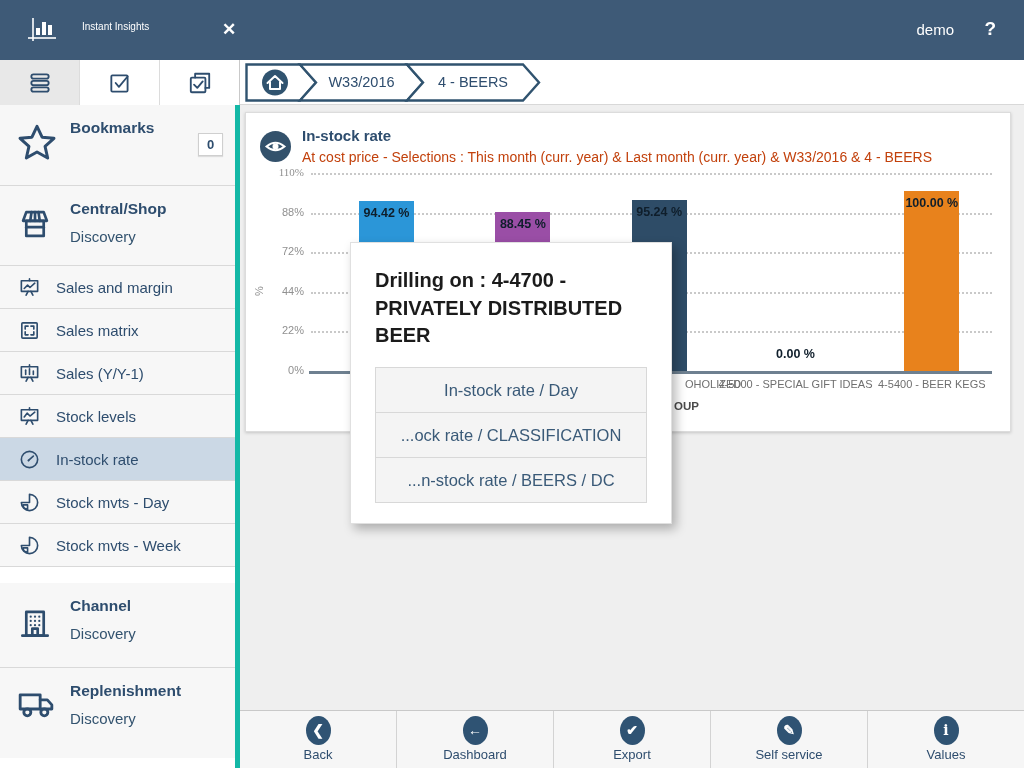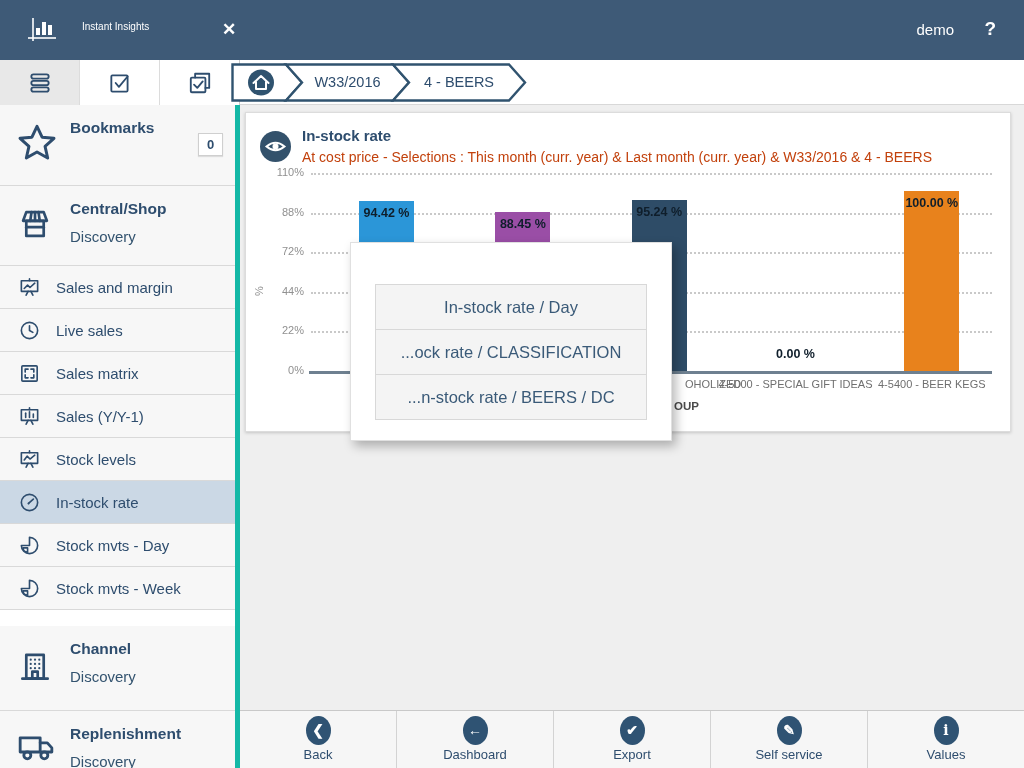--- a/index.html
+++ b/index.html
@@ -17,21 +17,21 @@
   .help-q { position:absolute; right:28px; top:18px; font-size:19px; font-weight:bold; cursor:pointer; }
 
   
   .tabstrip { position:absolute; left:0; top:60px; width:1024px; height:45px;
     background:#fff; border-bottom:1px solid #d8d8d8; }
   .tabs { position:absolute; left:0; top:0; width:240px; height:45px; display:flex; border-right:1px solid #c9c9c9; }
   .tab { flex:1; display:flex; align-items:center; justify-content:center;
     border-right:1px solid #dcdcdc; cursor:pointer; background:#fff; }
   .tab:last-child { border-right:none; }
   .tab.active { background:#e8e8e8; }
-  .breadcrumb { position:absolute; left:231px; top:3px; width:310px; height:56px; }
+  .breadcrumb { position:absolute; left:245px; top:3px; width:310px; height:56px; }
   .crumb-label { position:absolute; top:11px; font-size:14.5px; color:#2e4d6e; text-align:center; }
 
   
   .sidebar { position:absolute; left:0; top:105px; width:240px; bottom:0;
     background:#fff; border-right:5px solid #14b8a6; }
   .side-block { position:relative; background:#f7f7f7; border-bottom:1px solid #d9d9d9; }
   .blk-icon { position:absolute; left:16px; top:50%; transform:translateY(-50%); }
   .blk-title { position:absolute; left:70px; top:14px; font-size:15.5px; font-weight:bold; color:#2e4d6e; }
   .blk-sub { position:absolute; left:70px; top:42px; font-size:15px; color:#33536f; }
   .badge { position:absolute; right:12px; top:28px; min-width:25px; height:23px;
@@ -172,27 +172,20 @@
 
   <div class="side-item">
     <svg class="sic" width="23" height="23" viewBox="0 0 24 24">
       <rect x="3.5" y="5" width="17" height="11"></rect>
       <polyline points="6.5,13 10,9.5 12.5,12 17.5,7.5"></polyline>
       <line x1="12" y1="3" x2="12" y2="5"></line>
       <line x1="8.5" y1="20" x2="10.5" y2="16"></line>
       <line x1="15.5" y1="20" x2="13.5" y2="16"></line>
     </svg>
     <span>Sales and margin</span>
-  </div>
-  <div class="side-item">
-    <svg class="sic" width="23" height="23" viewBox="0 0 24 24">
-      <circle cx="12" cy="12" r="8.5"></circle>
-      <polyline points="12,7 12,12 15.5,14"></polyline>
-    </svg>
-    <span>Live sales</span>
   </div>
   <div class="side-item">
     <svg class="sic" width="23" height="23" viewBox="0 0 24 24">
       <rect x="4" y="4" width="16" height="16" rx="1"></rect>
       <path d="M7.5 10.5 V7.5 h3"></path>
         <path d="M13.5 7.5 h3 v3"></path>
       <path d="M16.5 13.5 v3 h-3"></path>
         <path d="M10.5 16.5 h-3 v-3"></path>
     </svg>
     <span>Sales matrix</span>
@@ -299,38 +292,39 @@
         <div class="ytick" style="top: 251px;">0%</div>
         <div class="gridline" style="top: 218.4px;"></div>
         <div class="ytick" style="top: 211.4px;">22%</div>
         <div class="gridline" style="top: 178.8px;"></div>
         <div class="ytick" style="top: 171.8px;">44%</div>
         <div class="gridline" style="top: 139.2px;"></div>
         <div class="ytick" style="top: 132.2px;">72%</div>
         <div class="gridline" style="top: 99.6px;"></div>
         <div class="ytick" style="top: 92.6px;">88%</div>
         <div class="gridline" style="top: 60px;"></div>
-        <div class="ytick" style="top: 53px;">110%</div>
+        <div class="ytick" style="top: 53px; font-family: Liberation Serif, serif;">110%</div>
         <div class="bar" style="left: 113px; top: 88.044px; height: 169.956px; background: rgb(43, 150, 216);"></div>
         <div class="vlabel" style="left: 85.5px; top: 93.044px;">94.42 %</div>
         <div class="bar" style="left: 249.33px; top: 98.79px; height: 159.21px; background: rgb(154, 78, 166);"></div>
         <div class="vlabel" style="left: 221.83px; top: 103.79px;">88.45 %</div>
         <div class="bar" style="left: 385.66px; top: 86.568px; height: 171.432px; background: rgb(46, 76, 103);"></div>
         <div class="vlabel" style="left: 358.16px; top: 91.568px;">95.24 %</div>
         <div class="xlabel" style="left: 387.16px; top: 265px;">OHOLIZED</div>
         <div class="vlabel" style="left: 494.49px; top: 234px;">0.00 %</div>
         <div class="xlabel" style="left: 469.49px; top: 265px;">4-5000 - SPECIAL GIFT IDEAS</div>
         <div class="bar" style="left: 658.32px; top: 78px; height: 180px; background: rgb(232, 130, 28);"></div>
         <div class="vlabel" style="left: 630.82px; top: 83px;">100.00 %</div>
         <div class="xlabel" style="left: 605.82px; top: 265px;">4-5400 - BEER KEGS</div>
       </div>
   </div>
 </div>
 
 <div class="popup">
+  <div class="popup-title">Drilling on : 4-4700 - PRIVATELY DISTRIBUTED BEER</div>
   <div class="popup-opts">
 
   <div class="popup-btn">In-stock rate / Day</div>
       <div class="popup-btn">...ock rate / CLASSIFICATION</div>
       <div class="popup-btn">...n-stock rate / BEERS / DC</div>
     </div>
 </div>
 
 <div class="toolbar">
   <div class="tool-btn">

